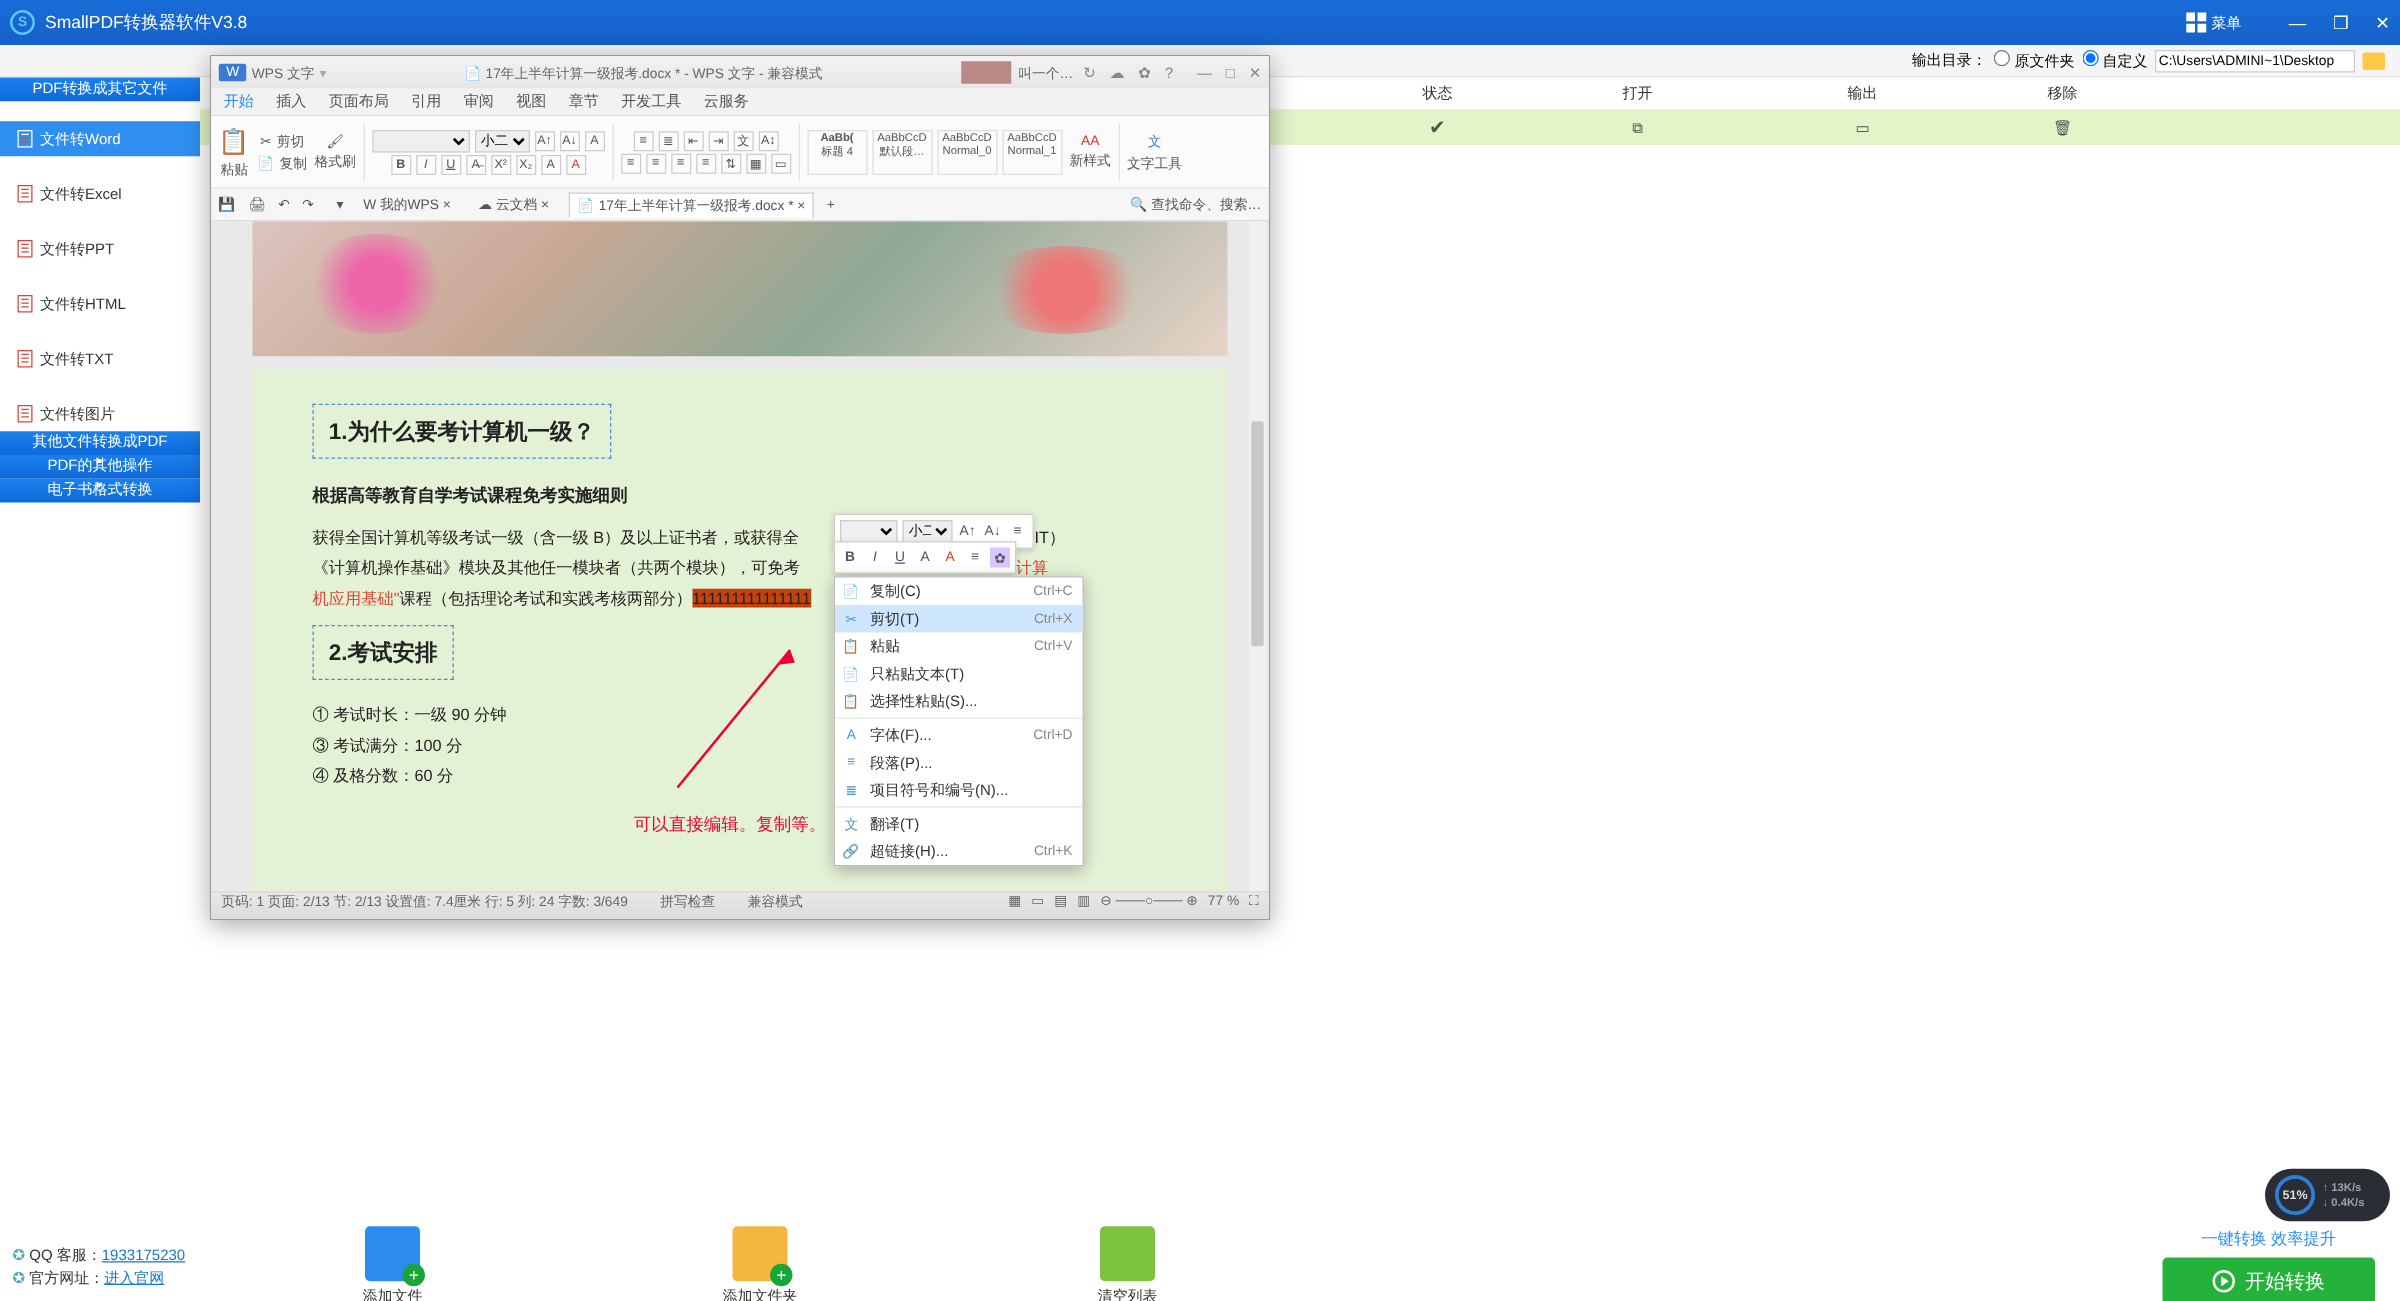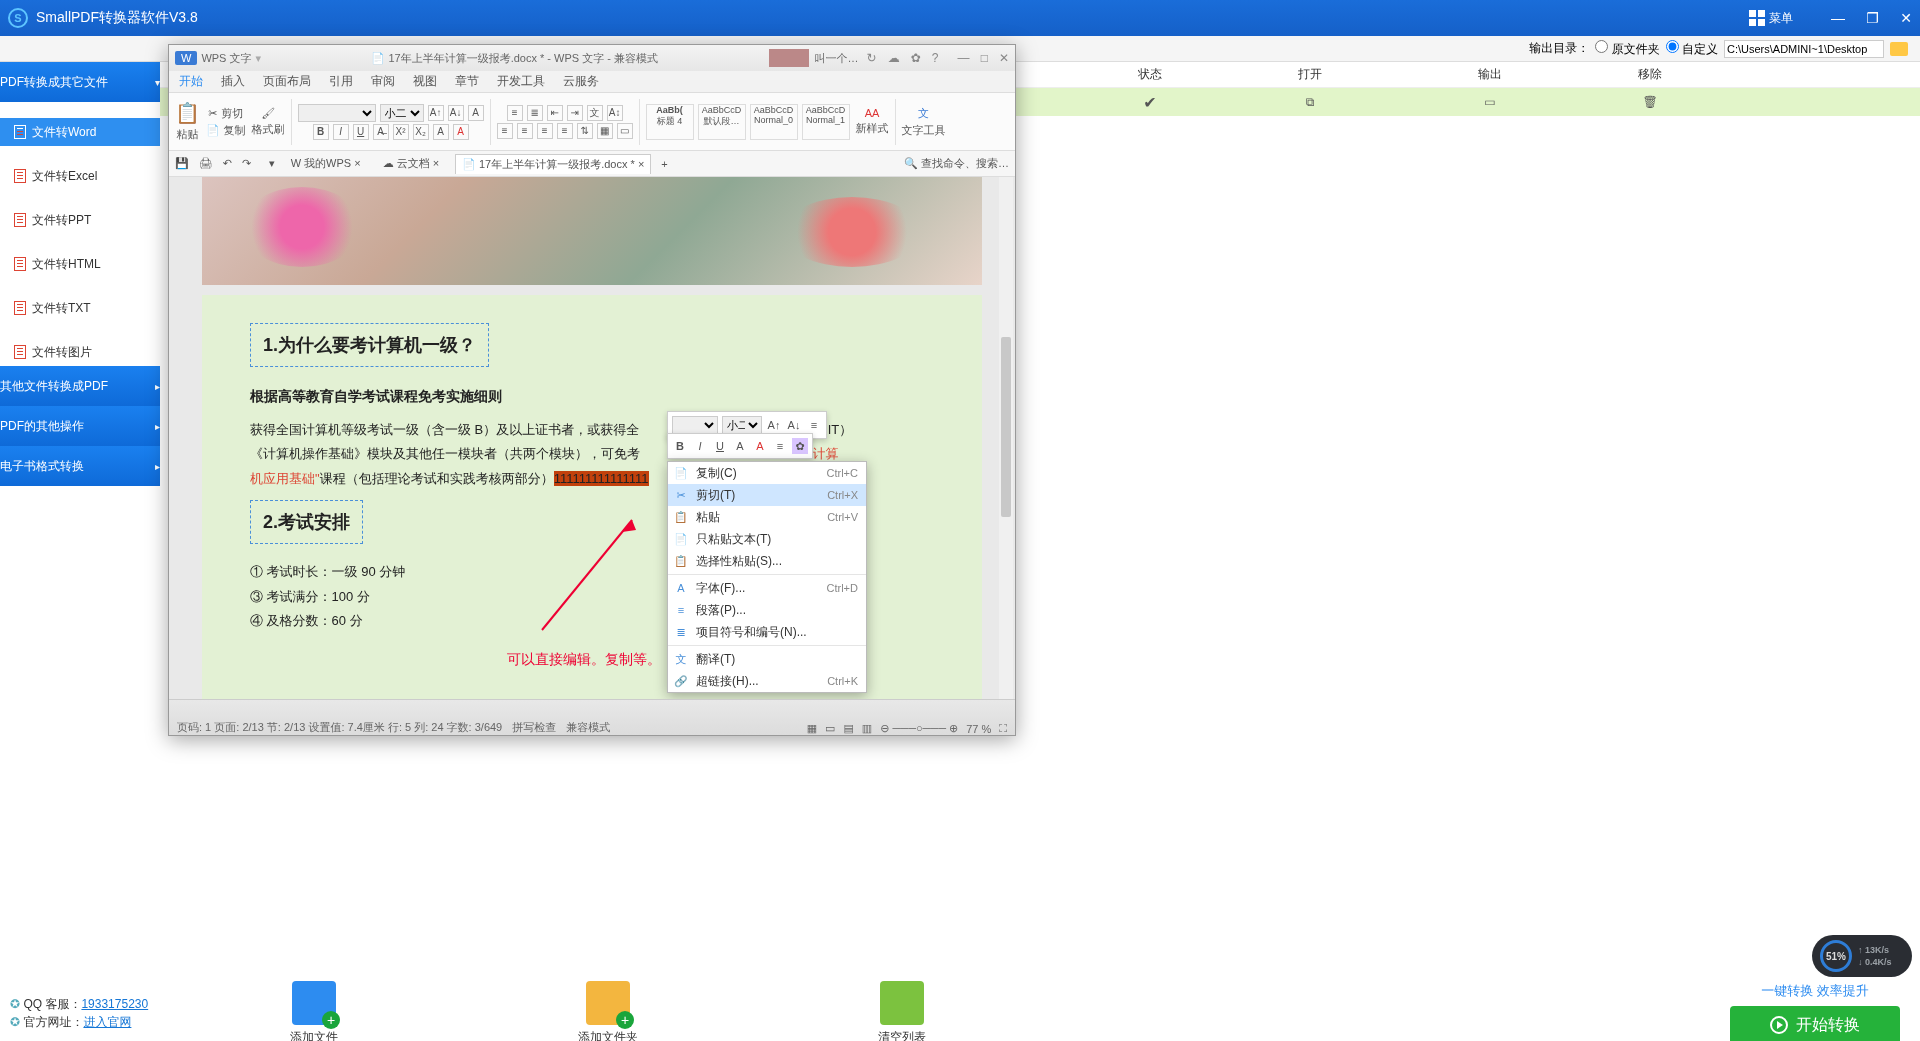--- a/index.html
+++ b/index.html
@@ -9,21 +9,21 @@
 .titlebar .title { font-size:14px; flex:1; }
 .menu-btn { display:flex; align-items:center; margin-right:20px; gap:4px; }
 .grid-icon { display:grid; grid-template-columns:7px 7px; grid-template-rows:7px 7px; gap:2px; }
 .grid-icon span { background:#fff; }
 .win-btns span { margin-left:18px; font-size:14px; cursor:pointer; }
 .pathbar { height:26px; background:#f5f5f5; border-bottom:1px solid #ddd; display:flex; align-items:center; justify-content:flex-end; padding-right:12px; gap:6px; font-size:12px; }
 .pathbar input[type=text] { width:160px; height:18px; border:1px solid #ccc; font-size:11px; padding:0 2px; }
 .folder-icon { width:18px; height:14px; background:#ffc845; border-radius:2px; }
 .main { display:flex; height:calc(100% - 62px - 56px); }
 .sidebar { width:160px; background:#fff; }
-.catheader { height:40px; background:linear-gradient(#1a80ef,#0e6ad8); color:#fff; display:flex; align-items:center; padding:0 0; font-size:12px; justify-content:space-between; }
+.catheader { height:19px; background:linear-gradient(#1a80ef,#0e6ad8); color:#fff; display:flex; align-items:center; padding:0 10px; font-size:12px; justify-content:space-between;flex-direction:column; }
 .catheader .arrow { font-size:10px; }
 .item { height:28px; display:flex; align-items:center; padding-left:14px; gap:6px; color:#333; cursor:pointer;margin-top:16px; }
 .item.active { background:#2e8ff0; color:#fff; }
 .item.active .doc-icon { border-color:#fff; }
 .item.active .doc-icon:before { background:#fff; }
 .doc-icon { width:12px; height:14px; border:1px solid #d43; position:relative; }
 .doc-icon:before { content:""; position:absolute; top:2px; left:2px; width:6px; height:1px; background:#d43; box-shadow:0 3px 0 #d43,0 6px 0 #d43; }
 .content { flex:1; position:relative; }
 .header-row { height:26px; display:flex; align-items:center; background:#fff; border-bottom:1px solid #eee; font-size:12px; color:#333; }
 .header-row div { text-align:center; }
@@ -79,21 +79,21 @@
 .arrow-svg { position:absolute; }
 .mini-toolbar { position:absolute; background:#fff; border:1px solid #ccc; box-shadow:0 2px 6px rgba(0,0,0,0.2); padding:4px; display:flex; align-items:center; gap:4px; font-size:11px; }
 .mini-toolbar select { font-size:11px; height:18px; border:1px solid #ccc; }
 .mini-toolbar .mi { width:16px; height:16px; display:flex; align-items:center; justify-content:center; color:#555; border:1px solid transparent; }
 .ctx { position:absolute; background:#fff; border:1px solid #bbb; box-shadow:0 3px 12px rgba(0,0,0,0.3); width:200px; font-size:12px; }
 .ctx .row { height:22px; display:flex; align-items:center; padding:0 8px 0 28px; position:relative; color:#333; }
 .ctx .row.hover { background:#cfe6ff; }
 .ctx .row .sc { margin-left:auto; color:#888; font-size:11px; }
 .ctx .row .ci { position:absolute; left:6px; width:14px; height:14px; color:#4a90d9; font-size:11px; display:flex; align-items:center; justify-content:center; }
 .ctx hr { border:none; border-top:1px solid #e5e5e5; margin:2px 0; }
-.statusbar { height:36px; background:linear-gradient(#e8e8e8,#dcdcdc); border-top:1px solid #ccc; display:flex; align-items:flex-end; padding:0 8px; font-size:11px; color:#666; gap:10px; }
+.statusbar { height:22px; background:linear-gradient(#e8e8e8,#dcdcdc); border-top:1px solid #ccc; display:flex; align-items:flex-start; padding:0 8px; font-size:11px; color:#666; gap:26px; }
 .statusbar .right { margin-left:auto; display:flex; align-items:center; gap:8px; }
 .scrollbar { position:absolute; right:2px; top:0; width:14px; height:100%; background:#f0f0f0; }
 .scrollbar .thumb { position:absolute; left:2px; width:10px; background:#c8c8c8; border-radius:2px; }
 </style>
 </head>
 <body>
 
 <div class="titlebar">
   <div class="logo">S</div>
   <div class="title">SmallPDF转换器软件V3.8</div>

